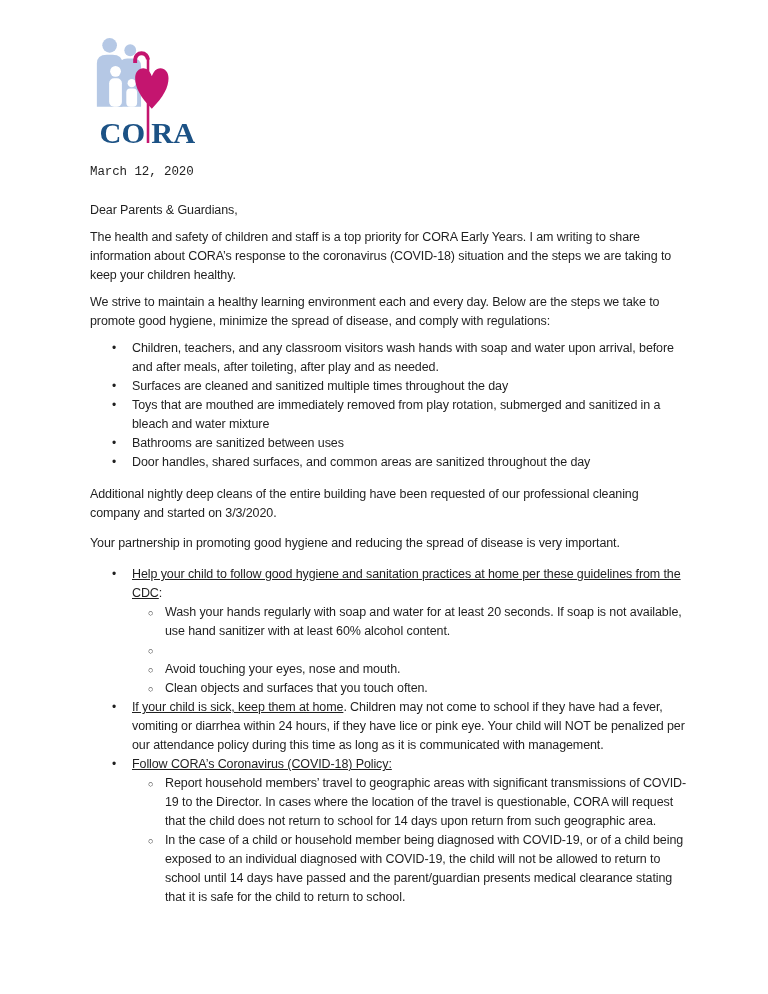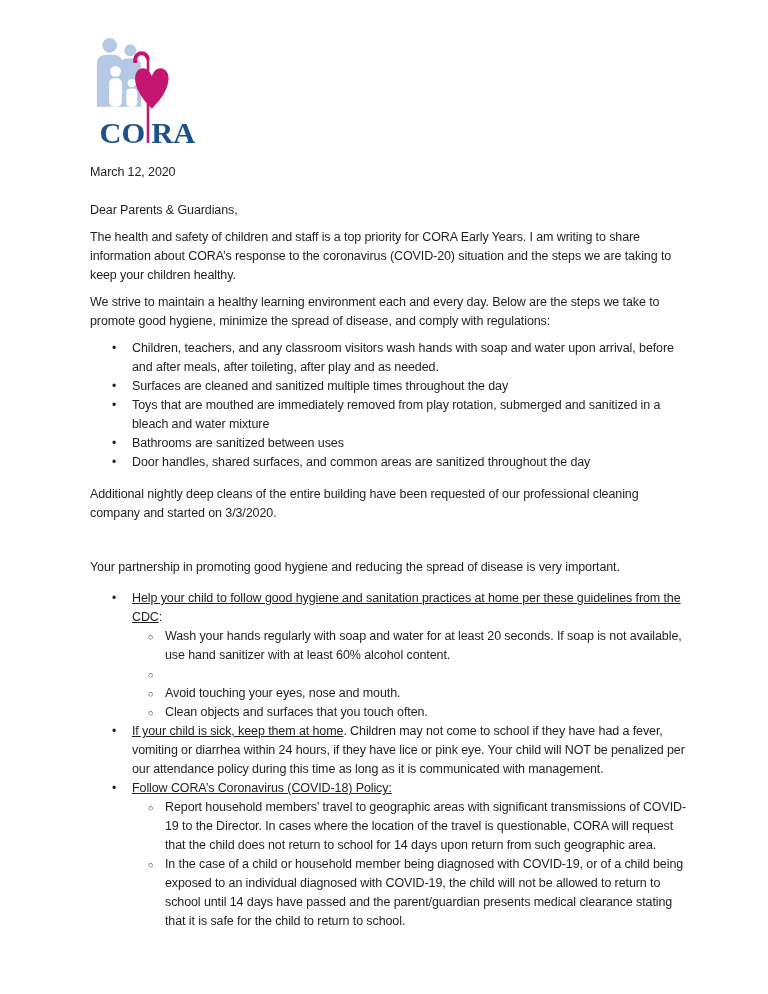--- a/index.html
+++ b/index.html
@@ -18,22 +18,22 @@
     color: #1f1f1f;
     overflow: hidden;
   }
   .logo { display: block; margin: 0 0 16px 0; overflow: visible; }
   .logo text {
     font-family: "Liberation Serif", "DejaVu Serif", serif;
     font-weight: bold;
     font-size: 31px;
   }
   p { margin: 0 0 8px 0; }
-  .date { margin-bottom: 19px; }
-  .deep-clean { margin-top: 13px; margin-bottom: 35px; }
+  .date { margin-bottom: 19px; font-family: Liberation Mono, monospace; }
+  .deep-clean { margin-top: 13px; margin-bottom: 11px; }
   .partnership { margin-bottom: 12px; }
   .li { display: flex; }
   .marker { flex: none; text-align: left; }
   .m1 { width: 20px; margin-left: 22px; font-size: 12px; }
   .m2 { width: 17px; margin-left: 58px; font-size: 9px; transform: translateY(1px); }
   .litext { flex: 1; }
   .b { font-weight: normal; }
   .u { text-decoration: underline; }
 </style>
 </head>
@@ -60,21 +60,21 @@
     <g>
       <text x="56" y="111" text-anchor="end" fill="#1c5285">CO</text>
       <text x="62.5" y="111" fill="#1c5285">RA</text>
     </g>
   </svg>
 
   <p class="date">March 12, 2020</p>
 
   <p>Dear Parents &amp; Guardians,</p>
 
-  <p>The health and safety of children and staff is a top priority for CORA Early Years. I am writing to share information about CORA’s response to the coronavirus (COVID-20) situation and the steps we are taking to keep your children healthy.</p>
+  <p>The health and safety of children and staff is a top priority for CORA Early Years. I am writing to share information about CORA’s response to the coronavirus (COVID-18) situation and the steps we are taking to keep your children healthy.</p>
 
   <p>We strive to maintain a healthy learning environment each and every day. Below are the steps we take to promote good hygiene, minimize the spread of disease, and comply with regulations:</p>
 
   <div id="hygiene-list">
       <div class="li li1">
         <span class="marker m1">•</span>
         <span class="litext"><span>Children, teachers, and any classroom visitors wash hands with soap and water upon arrival, before and after meals, after toileting, after play and as needed.</span></span>
       </div>
       <div class="li li1">
         <span class="marker m1">•</span>

